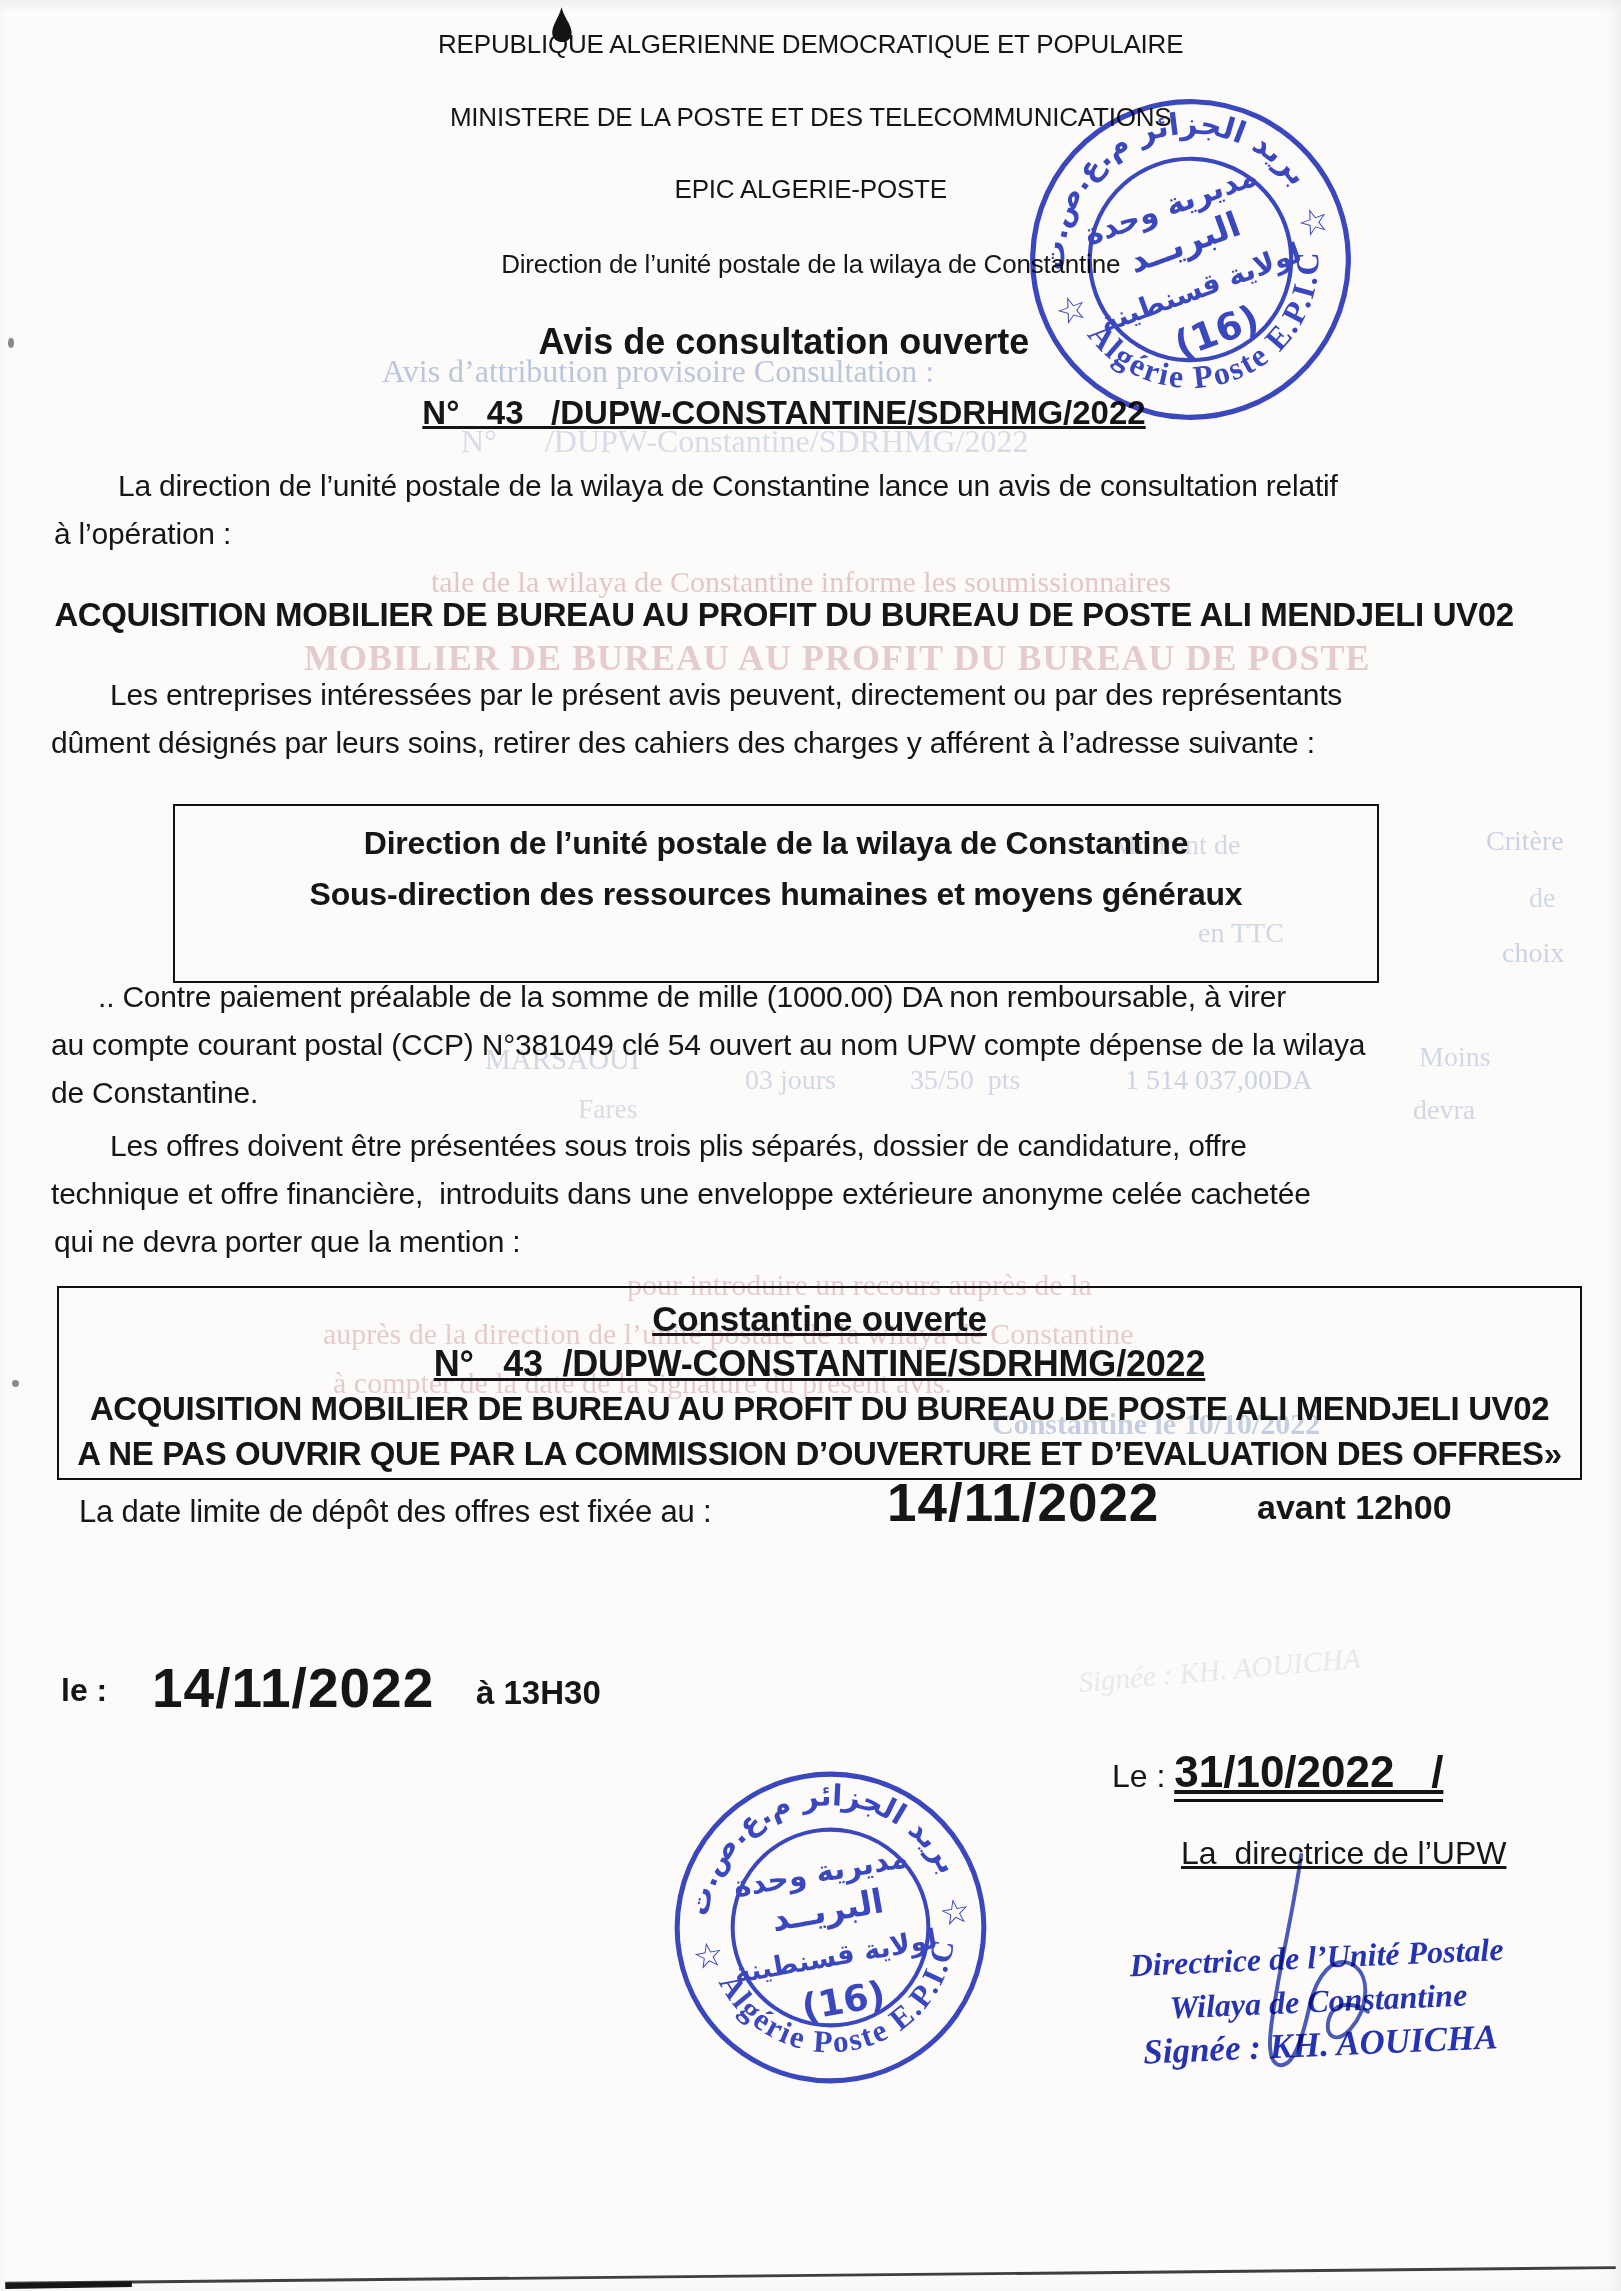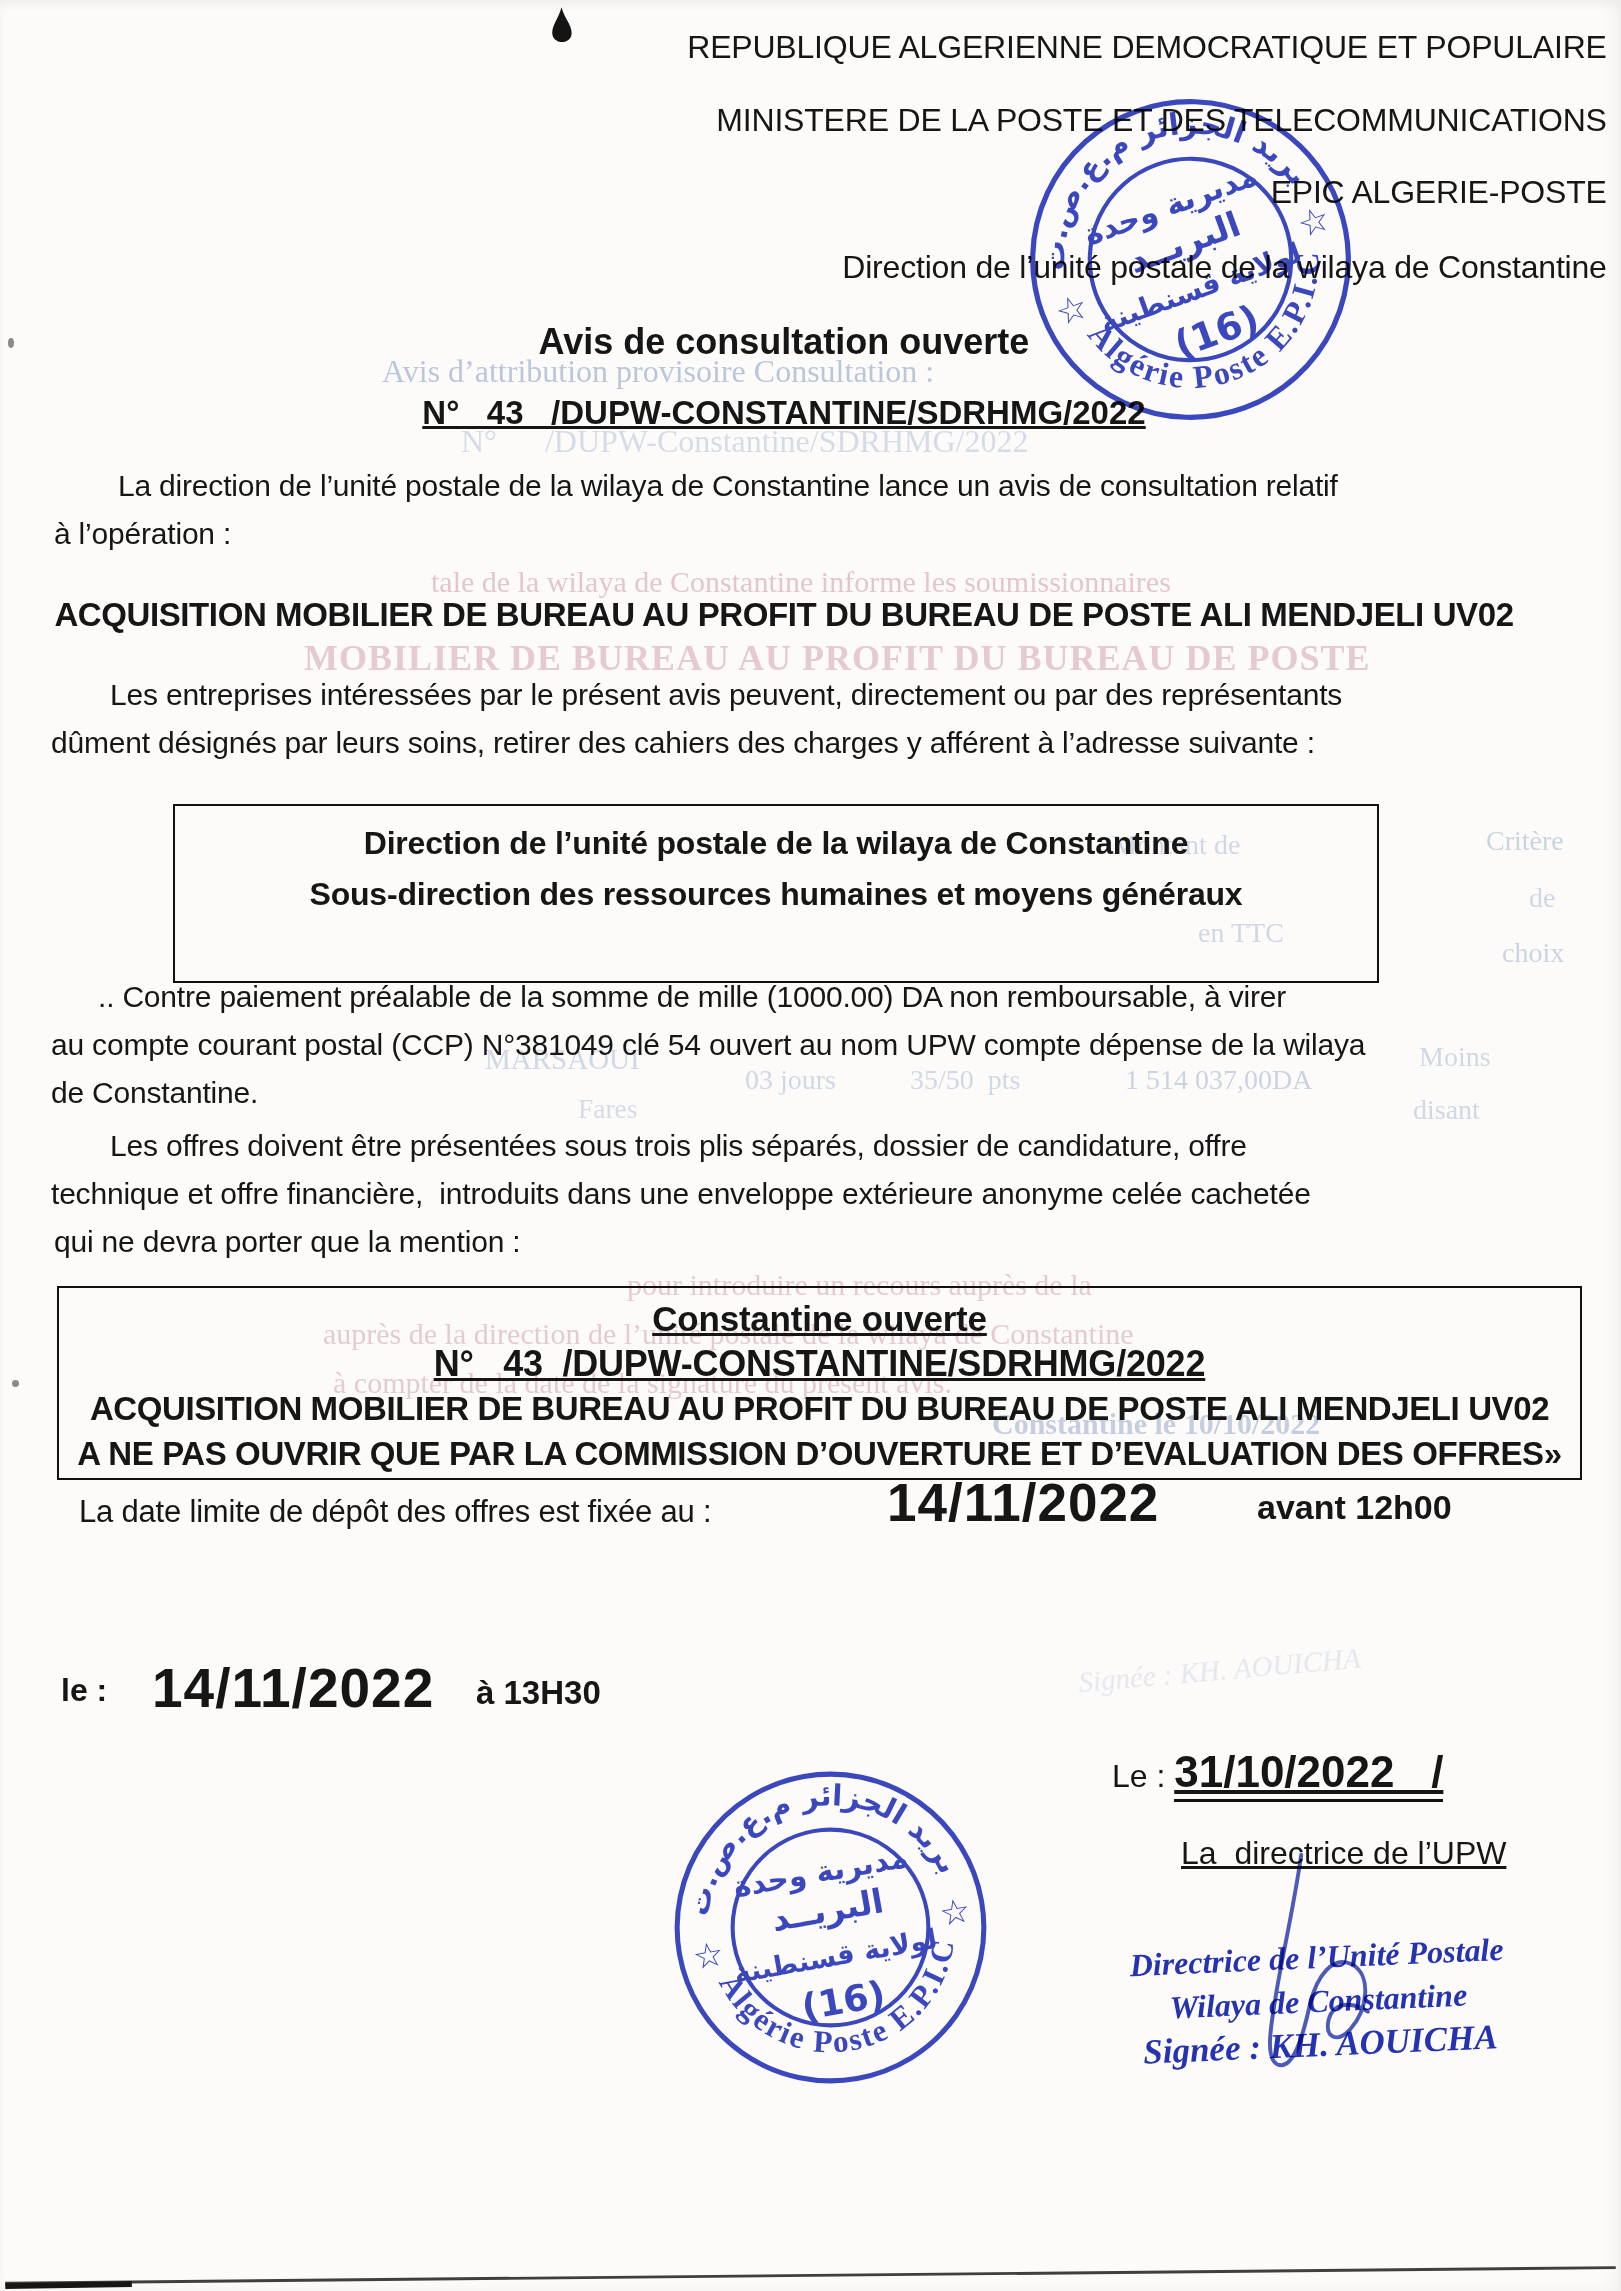--- a/index.html
+++ b/index.html
@@ -9,21 +9,21 @@
   .abs{position:absolute;}
   .pre{white-space:pre;text-decoration:underline;}
   .b{font-weight:700;}
   
   .ghost{position:absolute;z-index:1;font-family:"Liberation Serif",serif;color:#8fa3c8;
          filter:blur(0.7px);white-space:pre;}
   .g-pink{color:#cf9aa6;}
   .g-blue{color:#8fa3c8;}
   
   .ink{z-index:3;}
-  .hline{position:absolute;left:14.7px;width:1592px;text-align:right;z-index:3;font-size:32px;letter-spacing:-0.2px;}
+  .hline{position:absolute;left:14.7px;width:1592px;text-align:center;z-index:3;font-size:26px;letter-spacing:-0.2px;}
   .tline{position:absolute;left:0;width:1568px;text-align:center;z-index:3;font-weight:700;}
   .body-line{position:absolute;z-index:3;font-size:30px;letter-spacing:-0.2px;white-space:pre;}
   .boxed{position:absolute;z-index:3;border:2.9px solid #111;background:transparent;}
   .boxed .bl{text-align:center;font-weight:700;letter-spacing:-0.2px;}
   sup{font-size:0.58em;vertical-align:super;}
   .bigdate{font-weight:700;letter-spacing:1px;}
   .underlined{border-bottom:3.9px solid #111;padding-bottom:2.9px;}
   
   .stamp{position:absolute;z-index:4;mix-blend-mode:multiply;opacity:.92;}
   .sig-stamp{position:absolute;z-index:5;width:421px;text-align:center;
@@ -66,21 +66,21 @@
   <div class="ghost g-blue" style="left:382px;top:353px;font-size:32px;opacity:.6">Avis d’attribution provisoire Consultation :</div>
   <div class="ghost g-blue" style="left:461px;top:423px;font-size:32px;opacity:.35">N°      /DUPW-Constantine/SDRHMG/2022</div>
   <div class="ghost g-pink" style="left:431px;top:565px;font-size:30px;opacity:.55">tale de la wilaya de Constantine informe les soumissionnaires</div>
   <div class="ghost g-pink" style="left:304px;top:637px;font-size:36px;font-weight:700;letter-spacing:1px;opacity:.5">MOBILIER DE BUREAU AU PROFIT DU BUREAU DE POSTE</div>
   <div class="ghost g-blue" style="left:485px;top:1043px;font-size:29px;opacity:.4">MARSAOUI</div>
   <div class="ghost g-blue" style="left:578px;top:1094px;font-size:27.4px;opacity:.35">Fares</div>
   <div class="ghost g-blue" style="left:745px;top:1064px;font-size:28px;opacity:.4">03 jours</div>
   <div class="ghost g-blue" style="left:910px;top:1064px;font-size:28px;opacity:.4">35/50  pts</div>
   <div class="ghost g-blue" style="left:1125px;top:1064px;font-size:28px;opacity:.45">1 514 037,00DA</div>
   <div class="ghost g-blue" style="left:1419px;top:1041px;font-size:28px;opacity:.4">Moins</div>
-  <div class="ghost g-blue" style="left:1413px;top:1094px;font-size:28px;opacity:.4">disant</div>
+  <div class="ghost g-blue" style="left:1413px;top:1094px;font-size:28px;opacity:.4">devra</div>
   <div class="ghost g-blue" style="left:1112px;top:829px;font-size:28px;opacity:.4">Montant de</div>
   <div class="ghost g-blue" style="left:1198px;top:917px;font-size:28px;opacity:.4">en TTC</div>
   <div class="ghost g-blue" style="left:1486px;top:825px;font-size:28px;opacity:.45">Critère</div>
   <div class="ghost g-blue" style="left:1529px;top:882px;font-size:28px;opacity:.4">de</div>
   <div class="ghost g-blue" style="left:1502px;top:937px;font-size:28px;opacity:.45">choix</div>
   <div class="ghost g-pink" style="left:627px;top:1268px;font-size:30px;opacity:.5">pour introduire un recours auprès de la</div>
   <div class="ghost g-pink" style="left:323px;top:1317px;font-size:30px;opacity:.5">auprès de la direction de l’unité postale de la wilaya de Constantine</div>
   <div class="ghost g-pink" style="left:333px;top:1366px;font-size:30px;opacity:.5">à compter de la date de la signature du présent avis.</div>
   <div class="ghost g-blue" style="left:992px;top:1407px;font-size:30px;font-weight:700;opacity:.5">Constantine le 10/10/2022</div>
   <div class="ghost g-blue" style="left:1078px;top:1654px;font-size:29px;font-style:italic;opacity:.22;transform:rotate(-5deg)">Signée : KH. AOUICHA</div>

